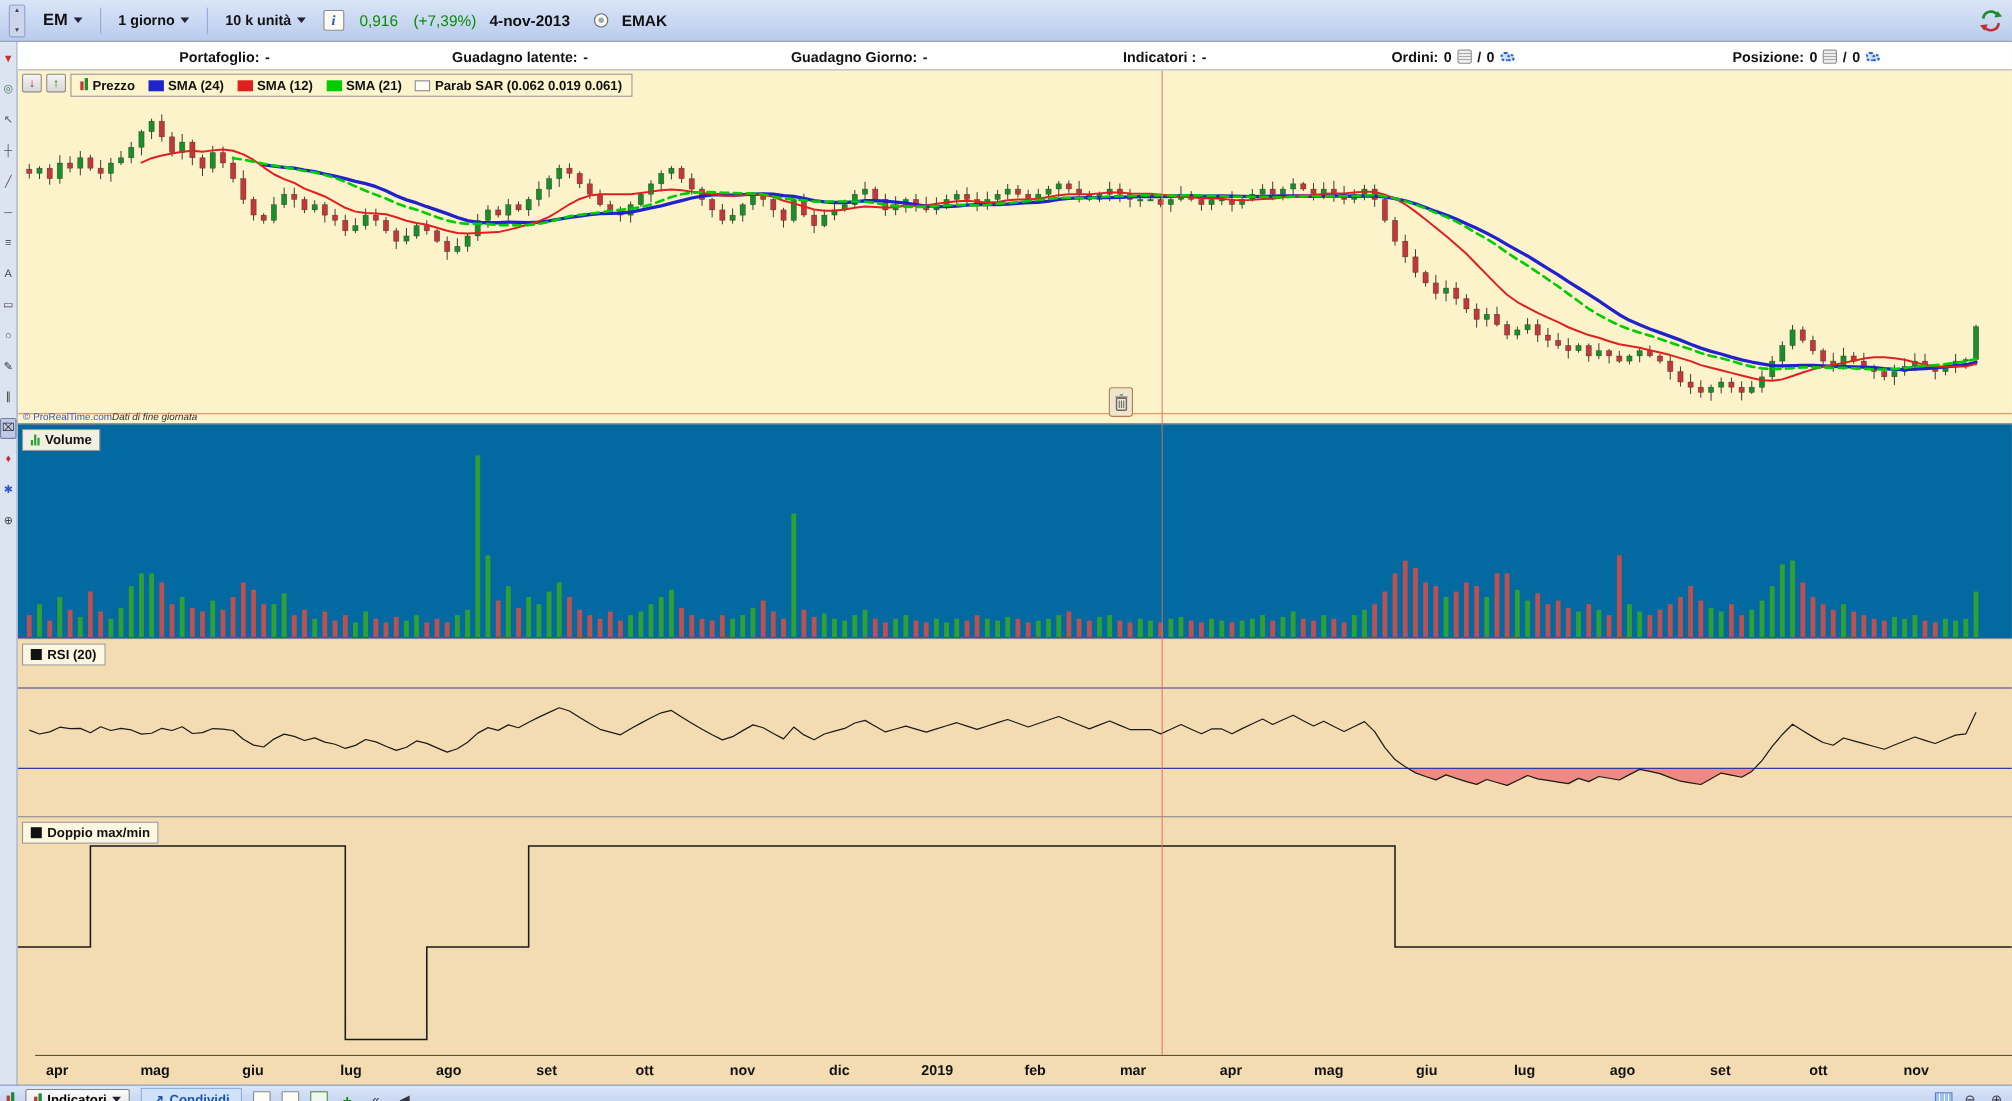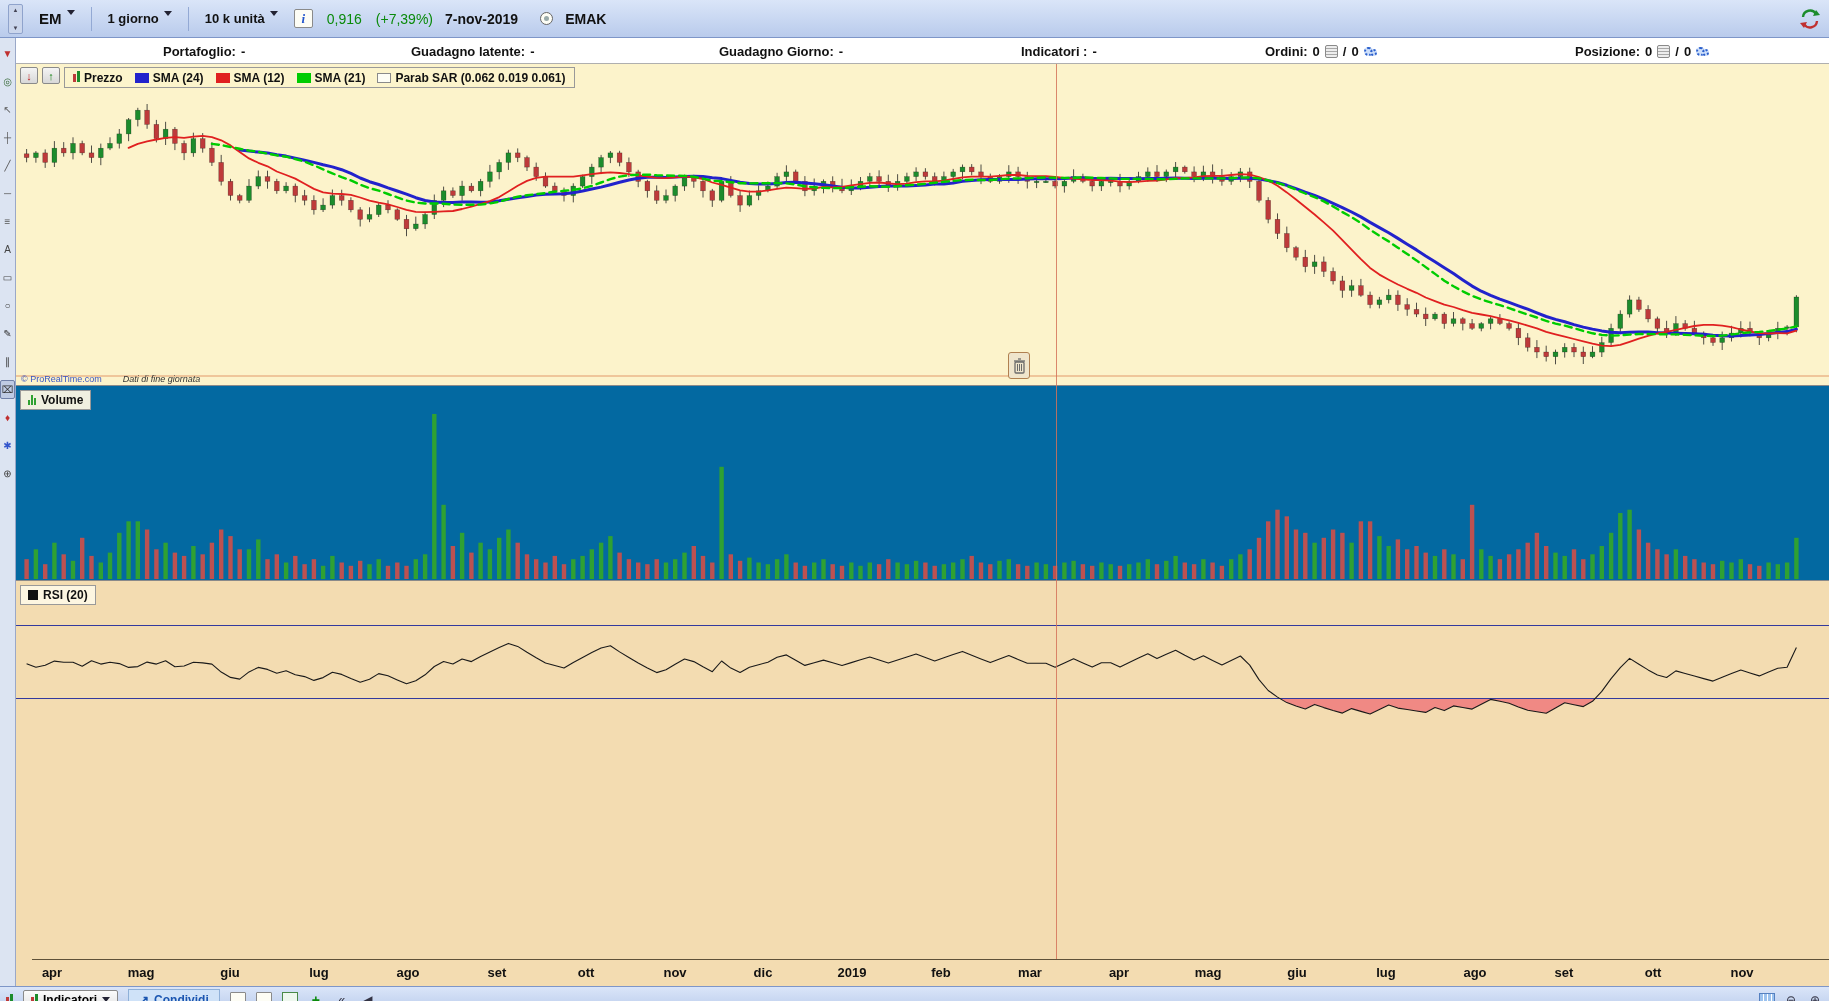--- a/index.html
+++ b/index.html
@@ -5,21 +5,21 @@
   *{margin:0;padding:0;box-sizing:border-box}
   html,body{width:1829px;height:1001px;overflow:hidden;font-family:"Liberation Sans",sans-serif;background:#fff}
   .app{position:relative;width:1829px;height:1001px;overflow:hidden;background:#F3DCB1}
 
   
   .top-toolbar{position:absolute;top:0;left:0;width:1829px;height:38px;
     background:linear-gradient(#DAE5F8,#B9CBEC);border-bottom:1px solid #7E96C8;
     display:flex;align-items:center;padding:0 8px;gap:8px;z-index:20}
   .scroll-widget{width:15px;height:30px;background:#CBD6EC;border:1px solid #8FA3CC;border-radius:2px;
     display:flex;flex-direction:column;align-items:center;justify-content:space-between;font-size:6px;color:#445;padding:2px 0}
-  .dd{display:flex;gap:5px;padding:4px 8px;cursor:pointer}
+  .dd{display:flex;align-items:center;gap:5px;padding:4px 8px;cursor:pointer}
   .dd .lbl{font-weight:bold;font-size:13px;color:#111}
   .dd.sym .lbl{font-size:15px}
   .caret{width:0;height:0;border-left:4px solid transparent;border-right:4px solid transparent;border-top:5px solid #223}
   .vsep{width:1px;height:24px;background:#93A9D4}
   .info-btn{width:19px;height:19px;background:#FDFDF5;border:1px solid #8A8A8A;border-radius:2px;
     display:flex;align-items:center;justify-content:center;cursor:pointer}
   .info-btn span{font-family:"Liberation Serif",serif;font-style:italic;font-weight:bold;color:#2255CC;font-size:13px}
   .tb-price{font-weight:normal;font-size:14px;color:#0A8A0A;margin-left:6px}
   .tb-date{font-weight:bold;font-size:14px;color:#111;margin-left:4px}
   .radio{width:13px;height:13px;border:1px solid #666;border-radius:50%;background:#FDFDF5;display:inline-block;margin-left:14px;position:relative;cursor:pointer}
@@ -65,21 +65,21 @@
   .cg{display:inline-block;width:3px;height:11px;background:#1C8C2C}
   .sub-legend{position:absolute;left:4px;top:4px;display:flex;align-items:center;gap:5px;
     background:rgba(253,247,228,.95);border:1px solid #999;padding:2px 7px;z-index:6;
     font-weight:bold;font-size:12px;color:#111;cursor:pointer}
   .blk{width:10px;height:10px;background:#111;display:inline-block}
   .vol-ico{display:inline-flex;align-items:flex-end;gap:1px}
   .vol-ico i{width:2px;background:#2FA133;display:inline-block}
 
   .copyright{position:absolute;left:5px;bottom:1px;font-size:9px;z-index:6;white-space:nowrap}
   .copyright .cr-link{color:#3A56C4}
-  .copyright i{color:#333;margin-left:21px}
+  .copyright i{color:#333;margin-left:0}
 
   
   .crosshair-v{position:absolute;left:1056px;top:64px;width:1px;height:895px;background:#D4735A;opacity:.85;z-index:8}
   .float-trash{position:absolute;left:1008px;top:352px;width:22px;height:27px;background:#EFE5CC;border:1px solid #B08050;
     border-radius:3px;z-index:9;display:flex;align-items:center;justify-content:center;cursor:pointer}
 
   
   .bottom-bar{position:absolute;top:986px;left:0;width:1829px;height:26px;
     background:linear-gradient(#DAE5F8,#B9CBEC);border-top:1px solid #7E96C8;
     display:flex;align-items:center;gap:10px;padding:0 6px;z-index:20}
@@ -118,21 +118,21 @@
     <div class="vsep"></div>
     <div class="dd">
       <span class="lbl">10 k unità</span>
       <span class="caret"></span>
     </div>
     <div class="info-btn">
         <span>i</span>
       </div>
     <span class="tb-price">0,916</span>
     <span class="tb-price">(+7,39%)</span>
-    <span class="tb-date">7-nov-2019</span>
+    <span class="tb-date">4-nov-2013</span>
     <span class="radio">
         <i></i>
       </span>
     <span class="instr">EMAK</span>
     <div class="tb-spacer"></div>
     <svg class="refresh-icon" viewBox="0 0 22 22">
       <path d="M4,9 A7,7 0 0 1 17,6" fill="none" stroke="#1C8C2C" stroke-width="2.4"></path>
       <polygon points="17,2 21,7 14,8" fill="#1C8C2C"></polygon>
       <path d="M18,13 A7,7 0 0 1 5,16" fill="none" stroke="#C03030" stroke-width="2.4"></path>
       <polygon points="5,20 1,15 8,14" fill="#C03030"></polygon>
@@ -836,20 +836,29 @@
         <line x1="0" x2="1813" y1="44.5" y2="44.5" stroke="#333A9E" stroke-width="1"></line>
         <line x1="0" x2="1813" y1="117.5" y2="117.5" stroke="#333A9E" stroke-width="1"></line>
         <polyline points="10.6,82.7 19.9,86.3 29.2,84.3 38.4,80.1 47.7,81.3 57.0,81.2 66.2,85.2 75.5,79.7 84.8,83.1 94.0,81.2 103.3,82.6 112.6,86.4 121.8,85.6 131.1,81.1 140.4,83.1 149.6,79.7 158.9,85.8 168.1,85.0 177.4,81.3 186.7,81.9 195.9,83.1 205.2,91.1 214.5,96.4 223.7,98.1 233.0,90.9 242.3,86.4 251.5,88.4 260.8,92.2 270.1,89.8 279.3,93.7 288.6,95.6 297.9,99.4 307.1,96.6 316.4,91.3 325.7,93.4 334.9,97.4 344.2,101.2 353.5,98.3 362.7,92.6 372.0,94.8 381.3,98.9 390.5,102.8 399.8,99.7 409.1,93.8 418.3,85.5 427.6,80.5 436.9,83.0 446.1,78.0 455.4,80.6 464.6,75.6 473.9,70.9 483.2,66.6 492.4,62.4 501.7,65.4 511.0,71.3 520.2,76.8 529.5,82.0 538.8,84.5 548.0,87.0 557.3,81.5 566.6,76.4 575.8,71.5 585.1,67.0 594.4,64.8 603.6,70.9 612.9,76.5 622.2,81.9 631.4,86.9 640.7,91.6 650.0,88.7 659.2,83.2 668.5,78.0 677.8,80.6 687.0,85.8 696.3,90.7 705.6,80.0 714.8,87.1 724.1,91.5 733.4,86.3 742.6,83.7 751.9,81.2 761.1,76.3 770.4,73.9 779.7,79.3 788.9,84.4 798.2,81.7 807.5,79.1 816.7,81.8 826.0,84.5 835.3,81.6 844.5,78.8 853.8,76.0 863.1,79.1 872.3,82.1 881.6,79.0 890.9,76.0 900.1,73.1 909.4,76.5 918.7,79.9 927.9,76.7 937.2,73.5 946.5,70.4 955.7,74.2 965.0,77.9 974.3,81.6 983.5,78.0 992.8,74.5 1002.1,78.4 1011.3,82.2 1020.6,82.2 1029.9,82.2 1039.1,86.2 1048.4,81.9 1057.6,77.7 1066.9,82.0 1076.2,86.1 1085.4,81.7 1094.7,81.7 1104.0,86.1 1113.2,81.4 1122.5,77.0 1131.8,72.7 1141.0,77.6 1150.3,73.3 1159.6,69.2 1168.8,74.3 1178.1,79.0 1187.4,74.7 1196.6,79.5 1205.9,84.0 1215.2,79.4 1224.4,75.0 1233.7,84.1 1243.0,98.6 1252.2,109.5 1261.5,116.1 1270.8,121.6 1280.0,124.9 1289.3,128.0 1298.6,123.4 1307.8,126.6 1317.1,129.5 1326.4,132.1 1335.6,127.6 1344.9,130.4 1354.1,133.0 1363.4,128.5 1372.7,124.0 1381.9,127.1 1391.2,128.5 1400.5,130.0 1409.7,131.4 1419.0,126.6 1428.3,129.6 1437.5,124.9 1446.8,126.5 1456.1,128.1 1465.3,123.2 1474.6,118.4 1483.9,120.3 1493.1,122.3 1502.4,125.9 1511.7,129.2 1520.9,130.7 1530.2,132.2 1539.5,127.0 1548.7,121.8 1558.0,123.7 1567.3,125.6 1576.5,120.3 1585.8,110.4 1595.1,97.6 1604.3,86.7 1613.6,77.4 1622.9,83.3 1632.1,88.9 1641.4,94.0 1650.6,96.5 1659.9,89.9 1669.2,92.5 1678.4,95.0 1687.7,97.6 1697.0,100.1 1706.2,96.3 1715.5,92.6 1724.8,89.0 1734.0,92.0 1743.3,94.9 1752.6,91.0 1761.8,87.3 1771.1,86.2 1780.4,66.5 " fill="none" stroke="#1A1A1A" stroke-width="1.1" stroke-linejoin="round"></polyline>
       </svg>
     <div class="sub-legend">
       <span class="blk"></span>
       <span>RSI (20)</span>
     </div>
   </div>
 
+  <div class="panel panel-pattern">
+    <svg id="pattern-svg" width="1813" height="217">
+        <path d="M0.0,118 L66.2,118 L66.2,26 L297.9,26 L297.9,202 L372.0,202 L372.0,118 L464.6,118 L464.6,26 L1252.2,26 L1252.2,118 L1813.0,118" fill="none" stroke="#1A1A1A" stroke-width="1.4"></path>
+      </svg>
+    <div class="sub-legend">
+      <span class="blk"></span>
+      <span>Doppio max/min</span>
+    </div>
+  </div>
 
   <div class="x-axis" id="x-axis">
       <span class="xlab" style="left: 20px;">apr</span>
       <span class="xlab" style="left: 109px;">mag</span>
       <span class="xlab" style="left: 198px;">giu</span>
       <span class="xlab" style="left: 287px;">lug</span>
       <span class="xlab" style="left: 376px;">ago</span>
       <span class="xlab" style="left: 465px;">set</span>
       <span class="xlab" style="left: 554px;">ott</span>
       <span class="xlab" style="left: 643px;">nov</span>

